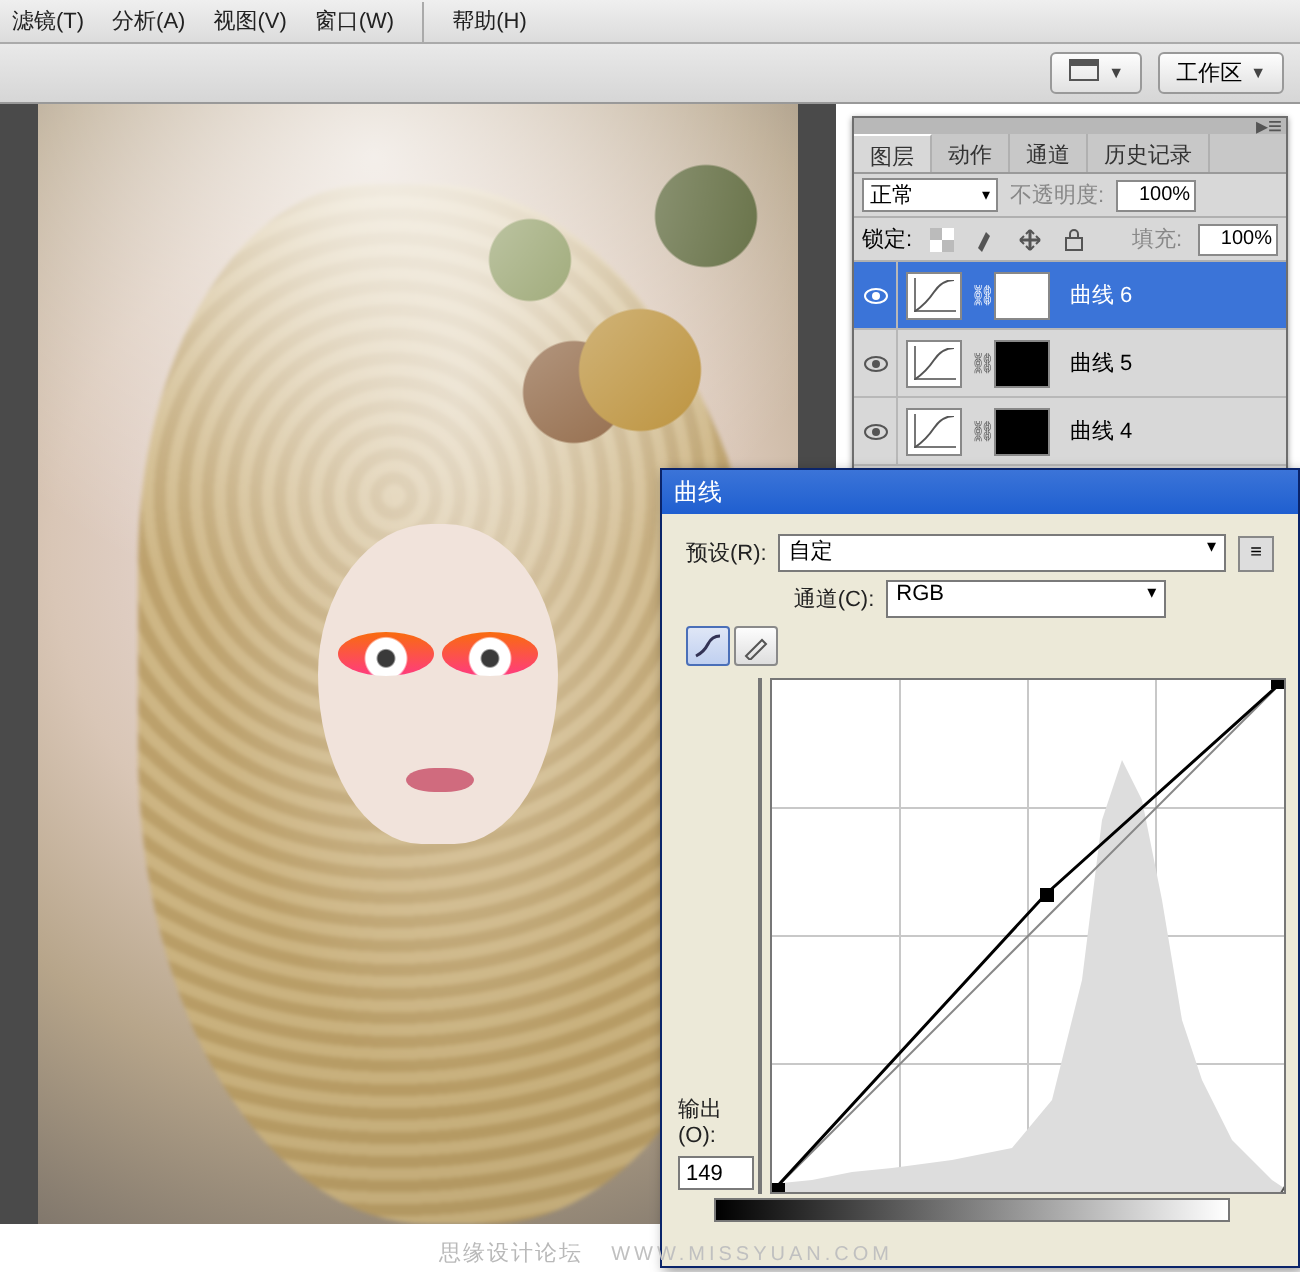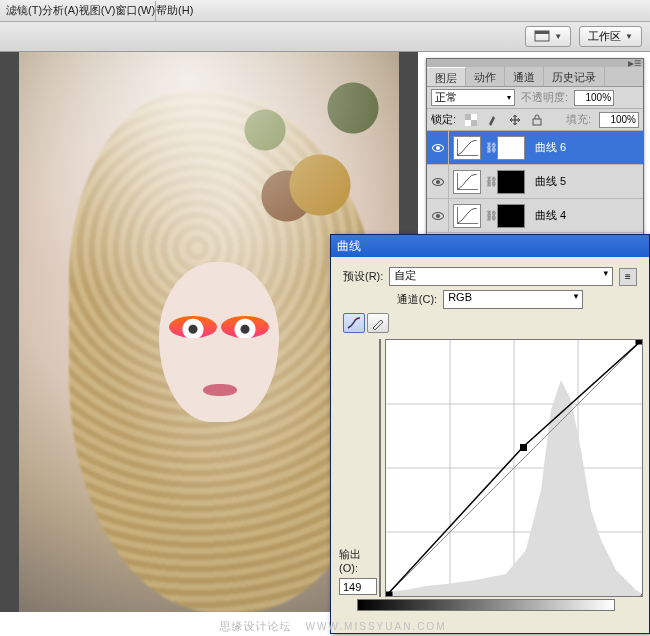--- a/index.html
+++ b/index.html
@@ -1,19 +1,19 @@
 <!DOCTYPE html>
 <html><head>
 <meta charset="utf-8">
 <style>
   * { margin: 0; padding: 0; box-sizing: border-box; font-family: "Microsoft YaHei", "SimSun", Arial, sans-serif; font-size: 11px; }
   body { background: #fff; width: 650px; height: 636px; position: relative; overflow: hidden; }
 
   
-  .menubar { height: 22px; background: linear-gradient(#efefef,#dcdcdc); border-bottom: 1px solid #aaa; display: flex; align-items: center; padding: 0 6px; }
+  .menubar { height: 22px; background: linear-gradient(#efefef,#dcdcdc); border-bottom: 1px solid #aaa; display: flex; align-items: center; padding: 0 6px; gap: 14px; }
   .menubar span { color: #222; cursor: default; }
 
   
   .toolbar { height: 30px; background: linear-gradient(#e9e9e9,#d6d6d6); border-bottom: 1px solid #999; display: flex; align-items: center; justify-content: flex-end; padding-right: 8px; gap: 8px; }
   .btn { background: linear-gradient(#fdfdfd,#e1e1e1); border:1px solid #999; border-radius:3px; height:21px; display:flex; align-items:center; padding:0 8px; gap:4px; }
   .btn .tri { font-size:8px; color:#444; }
 
   
   .canvas-wrap { position:absolute; left:0; top:52px; width:418px; height:560px; background:#4a4a4a; display:flex; justify-content:center; }
   .canvas { width:380px; height:560px; background:#000; position:relative; overflow:hidden; }
@@ -41,21 +41,21 @@
   .veil { position:absolute; left:0; top:0; width:420px; height:260px; background:radial-gradient(ellipse at 40% 10%, rgba(255,255,255,.75), transparent 70%); }
 
   
   .layers-panel { position:absolute; right:6px; top:58px; width:218px; height:196px; background:#d8d8d8; border:1px solid #6e6e6e; box-shadow:0 1px 3px rgba(0,0,0,.4); }
   .lp-titlebar { height:8px; background:#b8b8b8; position:relative; }
   .lp-close { position:absolute; right:2px; top:-3px; font-size:12px; color:#555; }
   .lp-tabs { display:flex; height:20px; background:#c8c8c8; border-bottom:1px solid #9a9a9a; }
   .lp-tab { padding:3px 8px 0; color:#333; border-right:1px solid #b0b0b0; }
   .lp-tab.active { background:#d8d8d8; border-top:1px solid #fff; }
   .lp-opts { display:flex; align-items:center; height:22px; padding:0 4px; gap:6px; border-bottom:1px solid #b0b0b0; }
-  .lp-sel { background:#fff; border:1px solid #8a8a8a; height:17px; width:84px; padding:0 3px; display:flex; align-items:center; justify-content:space-between;gap:31px; }
+  .lp-sel { background:#fff; border:1px solid #8a8a8a; height:17px; width:68px; padding:0 3px; display:flex; align-items:center; justify-content:space-between;gap:31px; }
   .lp-label { color:#888; }
   .lp-num { background:#fff; border:1px solid #8a8a8a; width:40px; height:16px; font-size:10px; display:flex; align-items:center; justify-content:flex-end; padding-right:2px; }
   .lp-lock { display:flex; align-items:center; height:22px; padding:0 4px; gap:8px; border-bottom:1px solid #b0b0b0; }
   .lp-ico { width:14px; height:14px; display:inline-flex; align-items:center; justify-content:center; color:#555; }
   .lp-list { overflow:auto; }
   .lp-row { display:flex; align-items:center; height:34px; border-bottom:1px solid #b8b8b8; background:#d8d8d8; }
   .lp-row.sel { background:#3b74d8; color:#fff; }
   .lp-vis { width:22px; height:100%; display:flex; align-items:center; justify-content:center; border-right:1px solid #b8b8b8; }
   .lp-eye { width:12px; height:8px; border:1px solid #555; border-radius:50%; position:relative; }
   .lp-eye::after { content:""; position:absolute; left:3px; top:1px; width:4px; height:4px; background:#555; border-radius:50%; }

